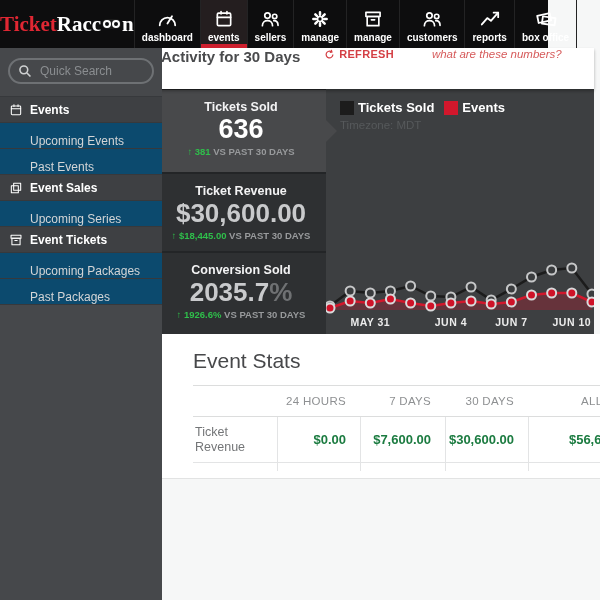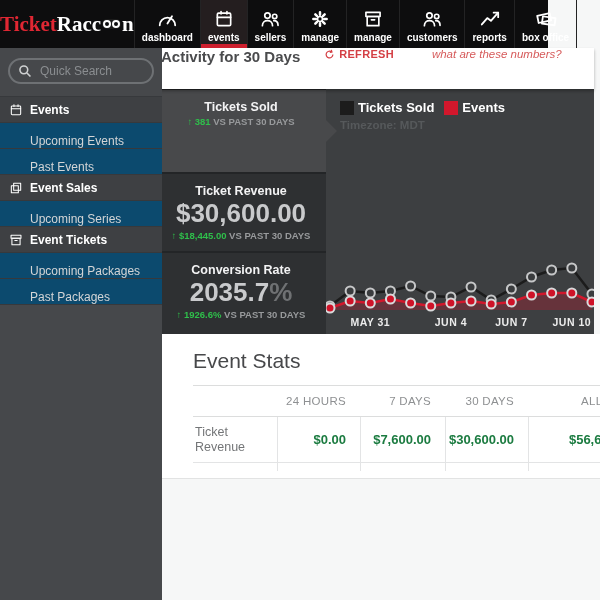--- a/index.html
+++ b/index.html
@@ -85,21 +85,21 @@
   .st-delta .dv { color:#2fbf4b; }
 
   
   .chart-area { position:absolute; left:170px; top:0; width:268px; height:245px;
     overflow:hidden; }
   .legend { position:absolute; left:14px; top:11px; display:flex; align-items:center;
     gap:10px; }
   .legend .sw { width:14px; height:14px; display:inline-block; }
   .legend .lg-label { color:#fff; font-size:13px; font-weight:bold; margin-left:-4px; }
   .legend-item { display:flex; align-items:center; gap:8px; }
-  .tz { position:absolute; left:14px; top:30px; color:#56595b; font-size:11.5px;font-weight:bold; }
+  .tz { position:absolute; left:14px; top:30px; color:#56595b; font-size:11.5px; }
   .chart-svg { position:absolute; left:0; top:0; }
 
   
   .event-stats { position:absolute; left:162px; top:334px; width:438px; height:144px;
     background:#fff; overflow:hidden; }
   .es-title { margin:15px 0 12px 31px; font-size:21px; color:#47484a; font-weight:normal; }
   .es-table { margin-left:31px; width:455px; border-top:1px solid #dcdddd; }
   .es-grid { display:grid; grid-template-columns:84px 83px 85px 83px 120px; }
   .es-head { border-bottom:1px solid #dcdddd; }
   .es-head .cell { height:30px; display:flex; align-items:center; justify-content:flex-end;
@@ -280,30 +280,31 @@
         </svg>
       <span>REFRESH</span>
     </span>
     <span class="help-link">what are these numbers?</span>
   </div>
 
   <div class="dark-panel">
     <div class="stats-col">
       <div class="stat-card c1">
         <div class="st-title">Tickets Sold</div>
+        <div class="st-value">636</div>
         <div class="st-delta"><span class="up">↑</span> <span class="dv">381</span><span> VS PAST 30 DAYS</span></div>
         <div class="arrow"></div>
       </div>
       <div class="stat-card c2">
         <div class="st-title">Ticket Revenue</div>
         <div class="st-value">$30,600.00</div>
         <div class="st-delta"><span class="up">↑</span> <span class="dv">$18,445.00</span><span> VS PAST 30 DAYS</span></div>
       </div>
       <div class="stat-card c3">
-        <div class="st-title">Conversion Rate</div>
+        <div class="st-title">Conversion Sold</div>
         <div class="st-value"><span>2035.7</span><span class="st-unit">%</span></div>
         <div class="st-delta"><span class="up">↑</span> <span class="dv">1926.6%</span><span> VS PAST 30 DAYS</span></div>
       </div>
     </div>
 
     <div class="chart-area">
       <div class="legend">
         <span class="legend-item">
           <span class="sw" style="background: rgb(28, 28, 28);"></span>
           <span class="lg-label">Tickets Sold</span>

